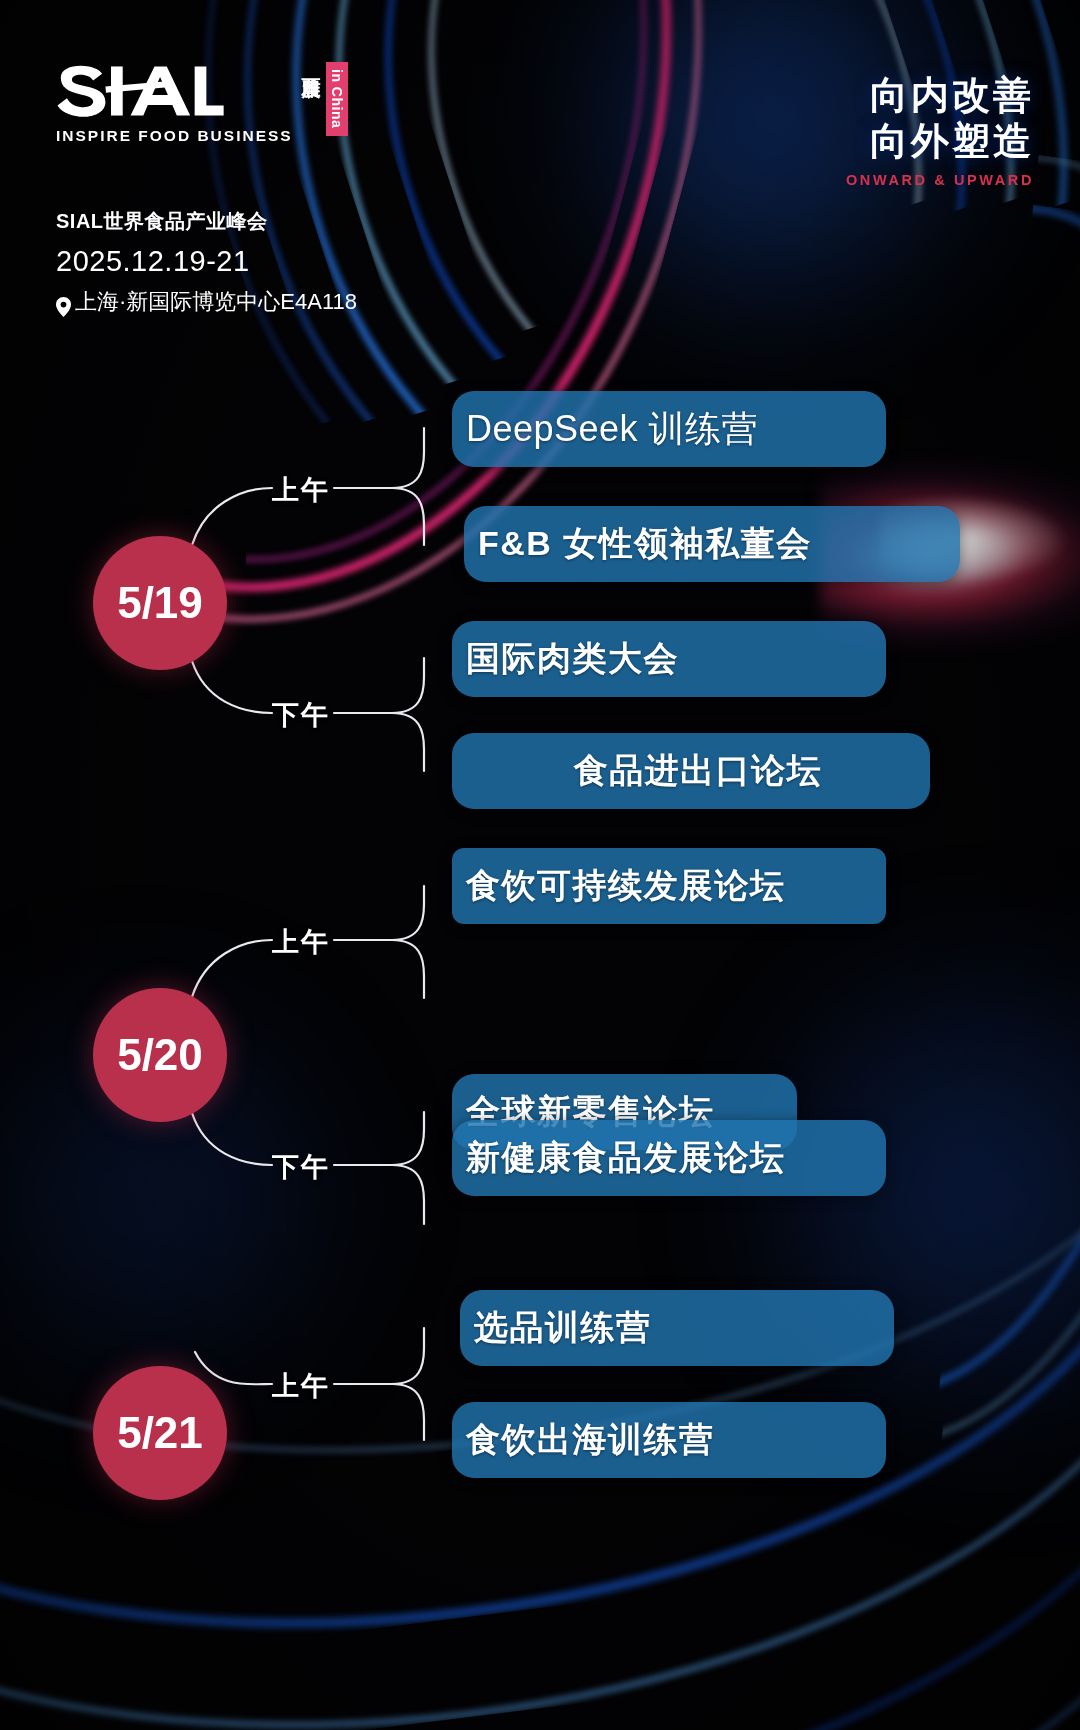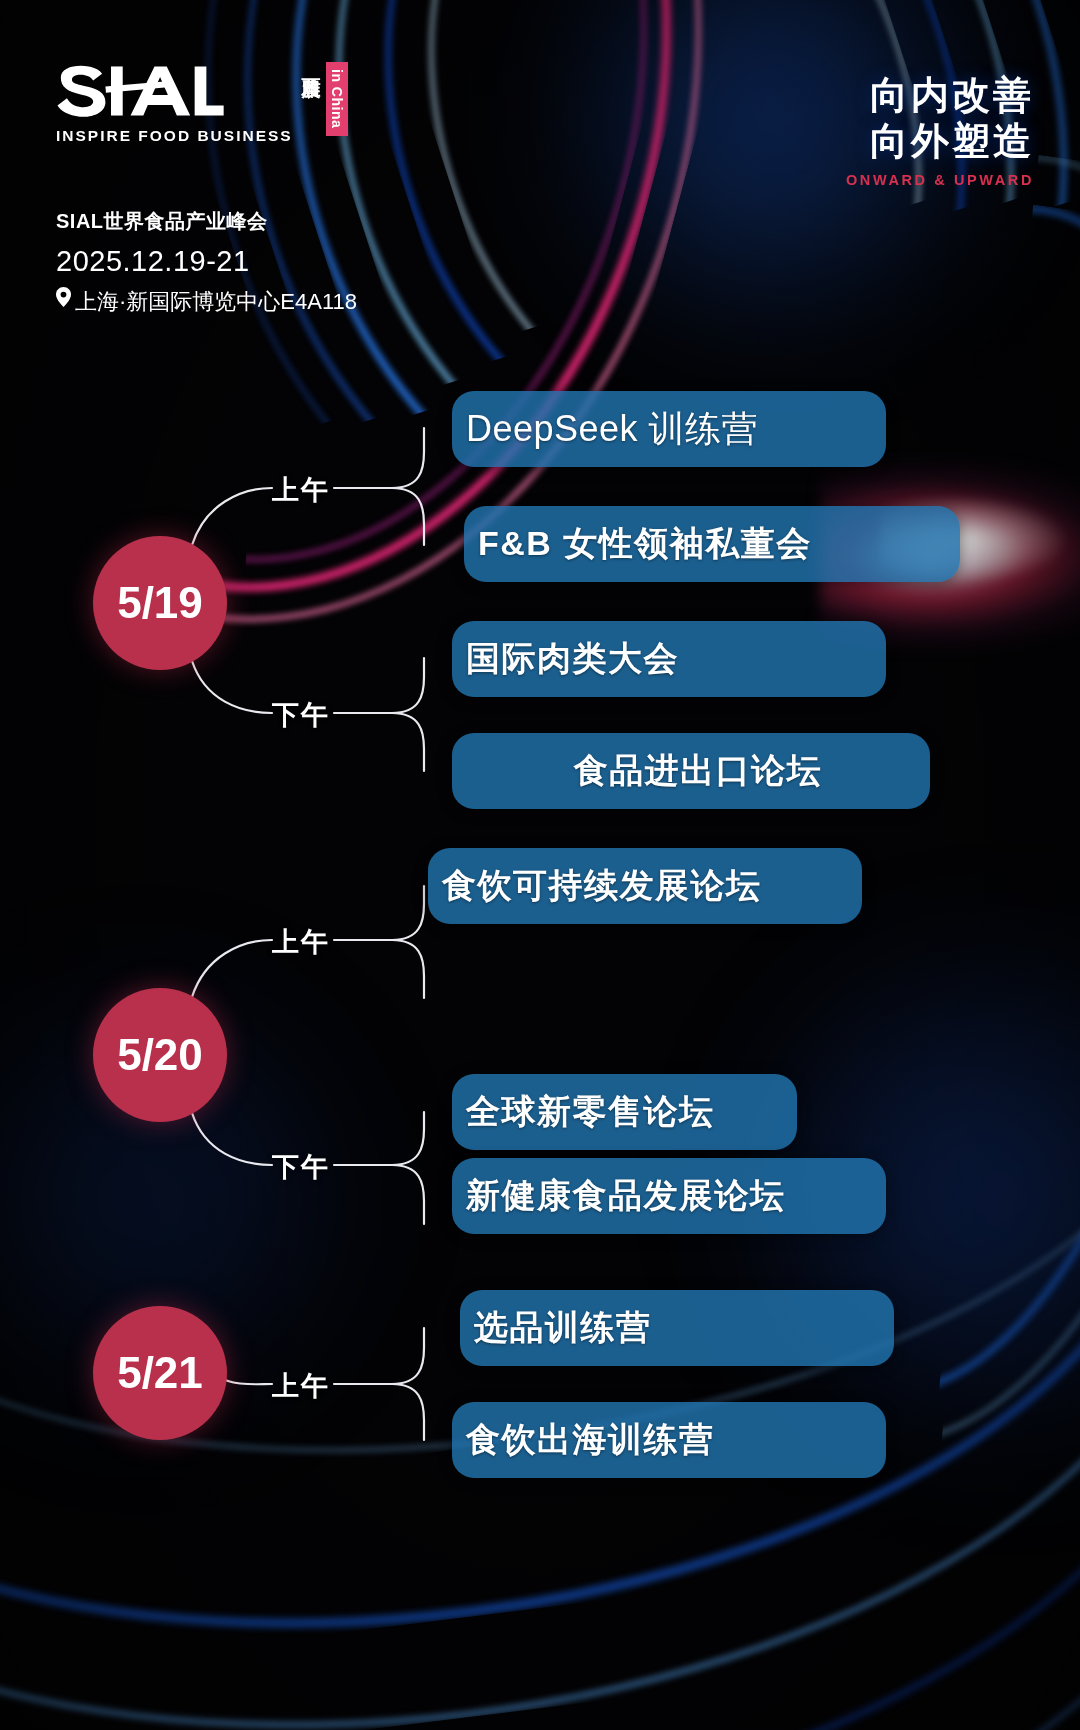--- a/index.html
+++ b/index.html
@@ -127,21 +127,21 @@
   .slogan{ position:absolute; right:46px; top:72px; text-align:right; }
   .slogan .cn{ font-size:38px; font-weight:700; line-height:1.22; color:#fff;
                letter-spacing:3px; text-shadow:0 0 16px rgba(0,40,120,.8); }
   .slogan .en{ font-size:14.5px; font-weight:700; letter-spacing:2.6px;
                color:#d7314f; margin-top:7px; }
 
   .evt{ position:absolute; left:56px; top:208px; }
   .evt .l1{ font-size:20px; font-weight:700; letter-spacing:.5px; color:#ffffff; }
   .evt .l2{ font-size:29px; font-weight:300; letter-spacing:.5px; color:#fff; margin-top:10px; }
   .evt .l3{ font-size:22px; font-weight:400; color:#fff; margin-top:9px;
-            display:flex; align-items:flex-start; gap:4px; }
+            display:flex; align-items:flex-end; gap:4px; }
   .pin{ width:15px; height:20px; flex:0 0 auto; }
 
   
   #sched { position:absolute; left:0; top:0; width:1080px; height:1730px; }
   #wires { position:absolute; left:0; top:0; width:1080px; height:1730px; }
 
   .daycircle{
     position:absolute; border-radius:50%;
     background:#b8304c;
     display:flex; align-items:center; justify-content:center;
@@ -282,31 +282,31 @@
     <span>国际肉类大会</span>
   </div>
   <div class="pill" style="left:452px; top:733px; width:478px;justify-content:center;">
     <span>食品进出口论坛</span>
   </div>
 
   <div class="daycircle" style="left:93px; top:988px; width:134px; height:134px;">5/20</div>
   <div class="ampm" style="left:272px; top:924px;">上午</div>
   <div class="ampm" style="left:272px; top:1149px;">下午</div>
 
-  <div class="pill" style="left:428px; top:848px; width:434px;">
+  <div class="pill" style="left:452px; top:848px; width:434px;border-radius:12px;">
     <span>食饮可持续发展论坛</span>
   </div>
   <div class="pill" style="left:452px; top:1074px; width:345px;">
     <span>全球新零售论坛</span>
   </div>
-  <div class="pill" style="left:452px; top:1158px; width:434px;">
+  <div class="pill" style="left:452px; top:1120px; width:434px;">
     <span>新健康食品发展论坛</span>
   </div>
 
-  <div class="daycircle" style="left:93px; top:1306px; width:134px; height:134px;">5/21</div>
+  <div class="daycircle" style="left:93px; top:1366px; width:134px; height:134px;">5/21</div>
   <div class="ampm" style="left:272px; top:1368px;">上午</div>
 
   <div class="pill" style="left:452px; top:1290px; width:434px;margin-left:8px;">
     <span>选品训练营</span>
   </div>
   <div class="pill" style="left:452px; top:1402px; width:434px;">
     <span>食饮出海训练营</span>
   </div>
 </div>
 

